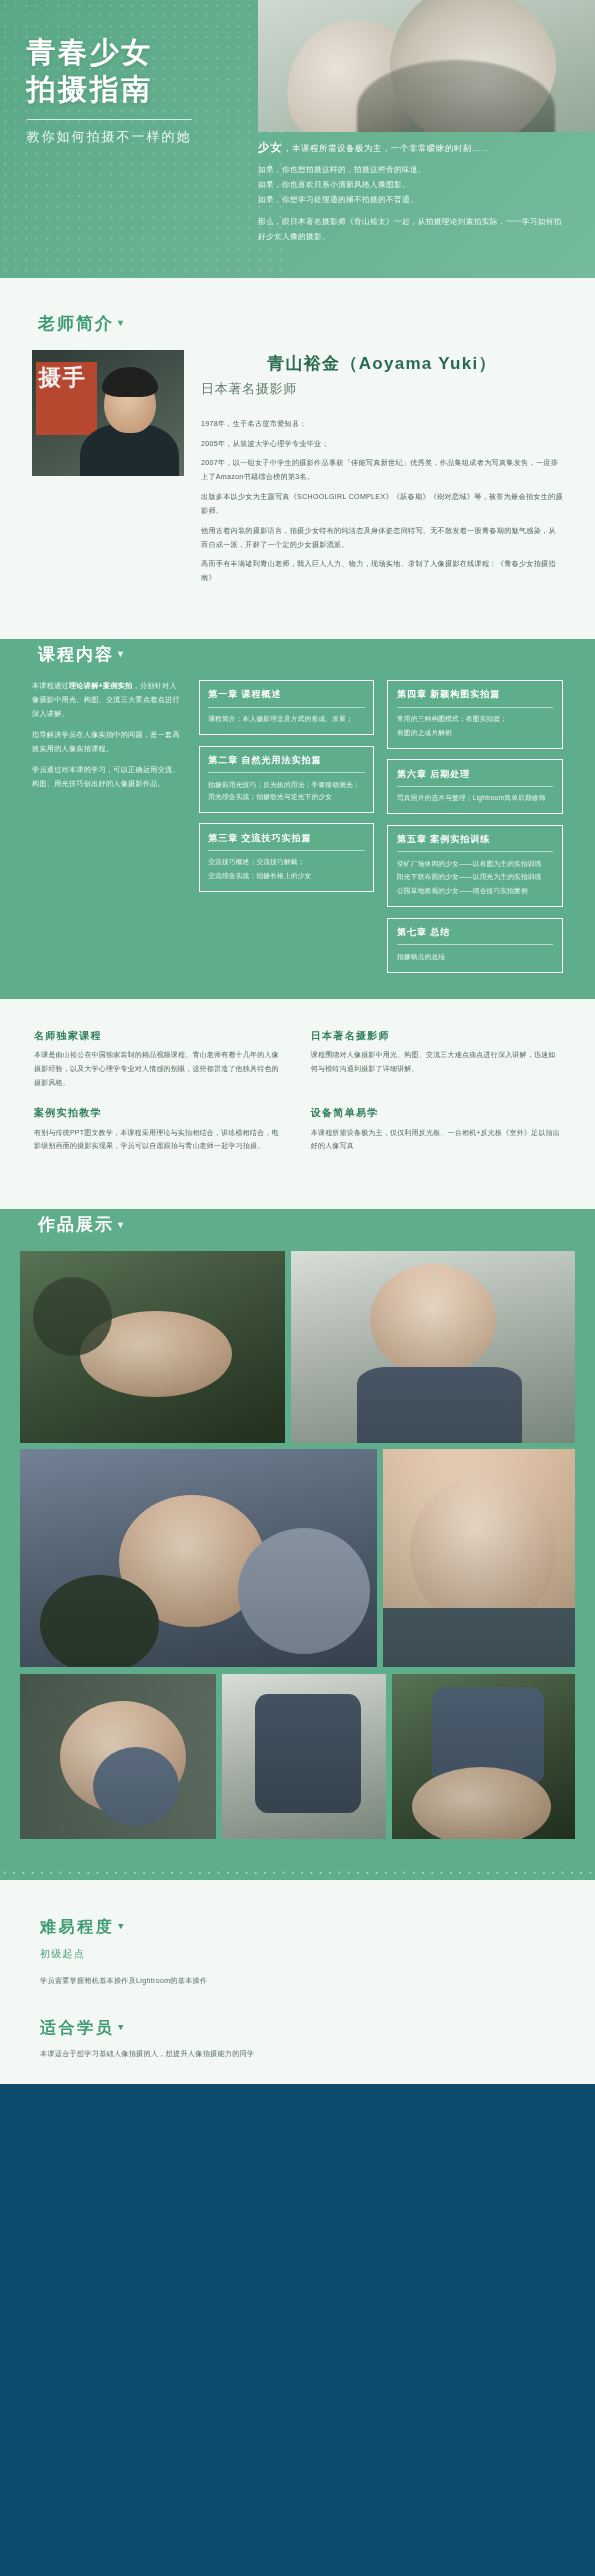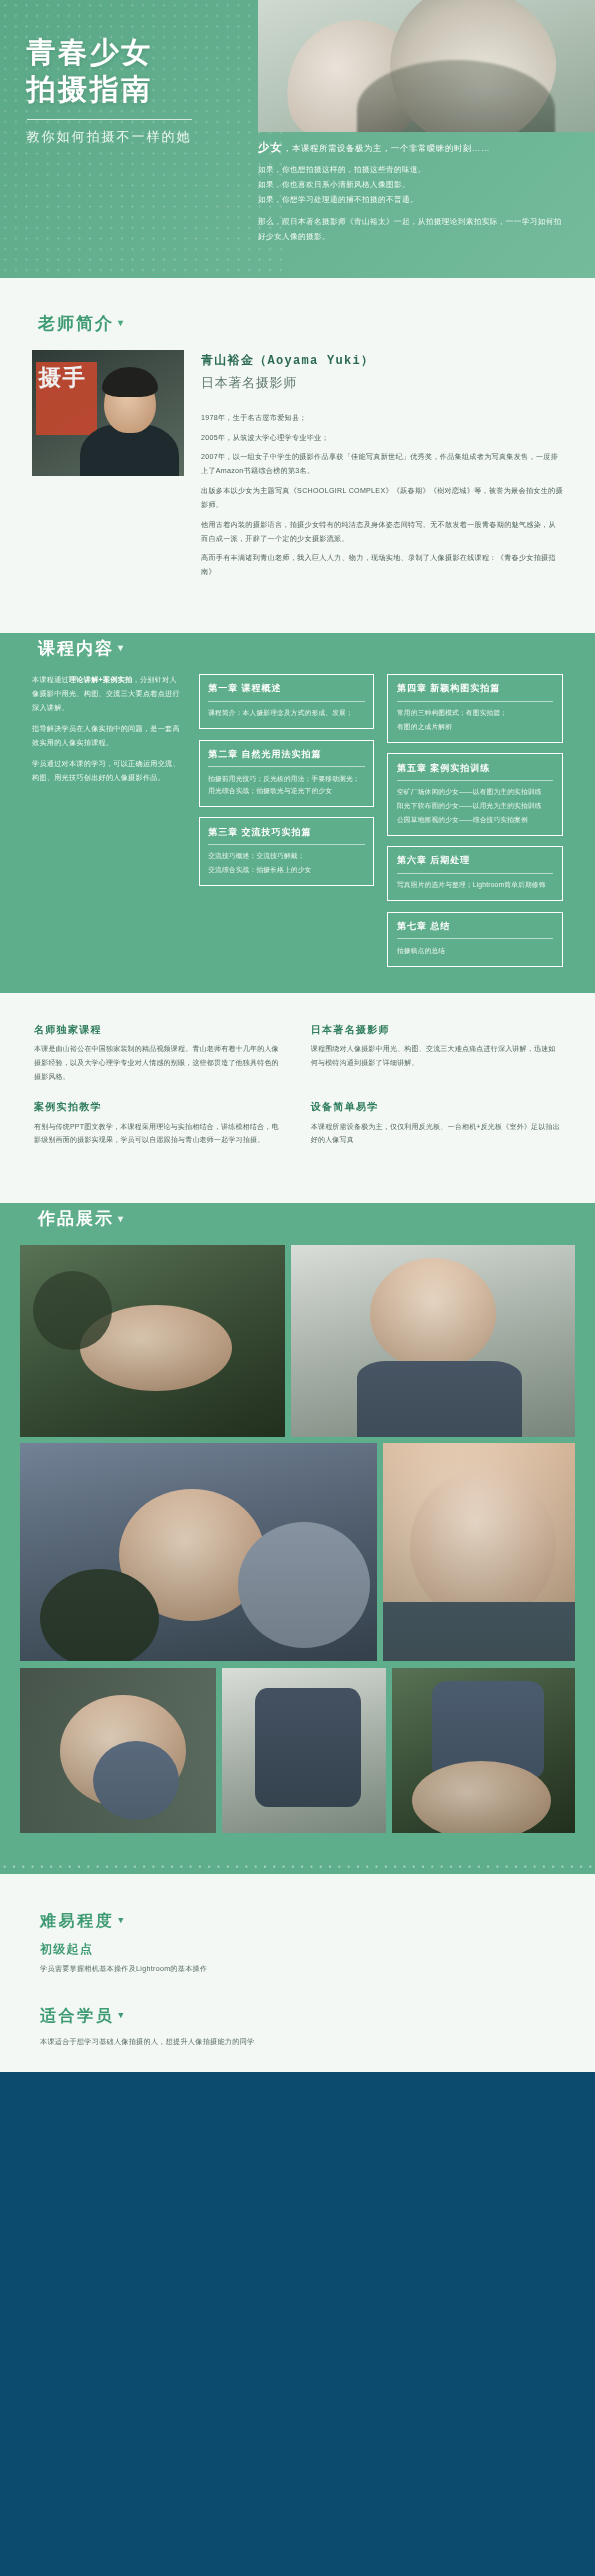--- a/index.html
+++ b/index.html
@@ -178,25 +178,26 @@
   }
   .teacher-photo .body {
     position: absolute; right: 5.3px; bottom: 0;
     width: 99px; height: 52px;
     background: #1e2a2e;
     border-radius: 40% 40% 0 0 / 60% 60% 0 0;
   }
 
   .teacher-info { flex: 1; padding-top: 2.6px; }
   .teacher-name {
-    font-family: Liberation Mono, monospace;
-    font-size: 12px;
+    font-family: Liberation Sans, sans-serif;
+    font-size: 17px;
     font-weight: bold;
     color: #2b6b52;
     letter-spacing: 1.3px;
+    text-align: center;
   }
   .teacher-role {
     font-size: 13px;
     color: #5f7a6c;
     margin: 4.6px 0 9.3px 0;
     letter-spacing: 0.7px;
   }
   .teacher-info p {
     font-size: 7.1px;
     line-height: 1.95;
@@ -311,25 +312,25 @@
   .center-head {
     font-family: "Liberation Serif", serif;
     font-size: 16px;
     font-weight: bold;
     color: #3f9b73;
     letter-spacing: 2.6px;
     margin-bottom: 9.3px;
   }
   .center-head .caret { font-size: 9.3px; margin-left: 4px; vertical-align: 2.6px; }
   .center-sub {
-    font-size: 12px;
+    font-size: 10px;
     color: #3f9b73;
-    font-weight: bold;
+    font-weight: normal;
     letter-spacing: 1.3px;
-    margin-bottom: 5px;
+    margin-bottom: 14px;
   }
   .center-body {
     font-size: 7.1px;
     color: #53695d;
     line-height: 1.9;
     letter-spacing: 0.3px;
   }
   .divider-dots {
     height: 12px;
     background-image: radial-gradient(rgba(255,255,255,.5) 0.9px, transparent 1px);
@@ -442,31 +443,31 @@
 
         <div class="chap-col">
           <div class="chap-card">
             <div class="chap-title">第四章  新颖构图实拍篇</div>
             <div class="chap-body">
               <div>常用的三种构图模式；有图实拍篇；</div>
               <div>有图的之成片解析</div>
             </div>
           </div>
           <div class="chap-card">
+            <div class="chap-title">第六章  后期处理</div>
+            <div class="chap-body">
+              <div>写真照片的选片与整理；Lightroom简单后期修饰</div>
+            </div>
+          </div>
+          <div class="chap-card">
             <div class="chap-title">第五章  案例实拍训练</div>
             <div class="chap-body">
               <div>空矿厂场休闲的少女——以有图为主的实拍训练</div>
               <div>阳光下软布面的少女——以用光为主的实拍训练</div>
               <div>公园草地摇视的少女——综合技巧实拍案例</div>
-            </div>
-          </div>
-          <div class="chap-card">
-            <div class="chap-title">第六章  后期处理</div>
-            <div class="chap-body">
-              <div>写真照片的选片与整理；Lightroom简单后期修饰</div>
             </div>
           </div>
           <div class="chap-card">
             <div class="chap-title">第七章  总结</div>
             <div class="chap-body">
               <div>拍摄稿点的总结</div>
             </div>
           </div>
         </div>
       </div>

